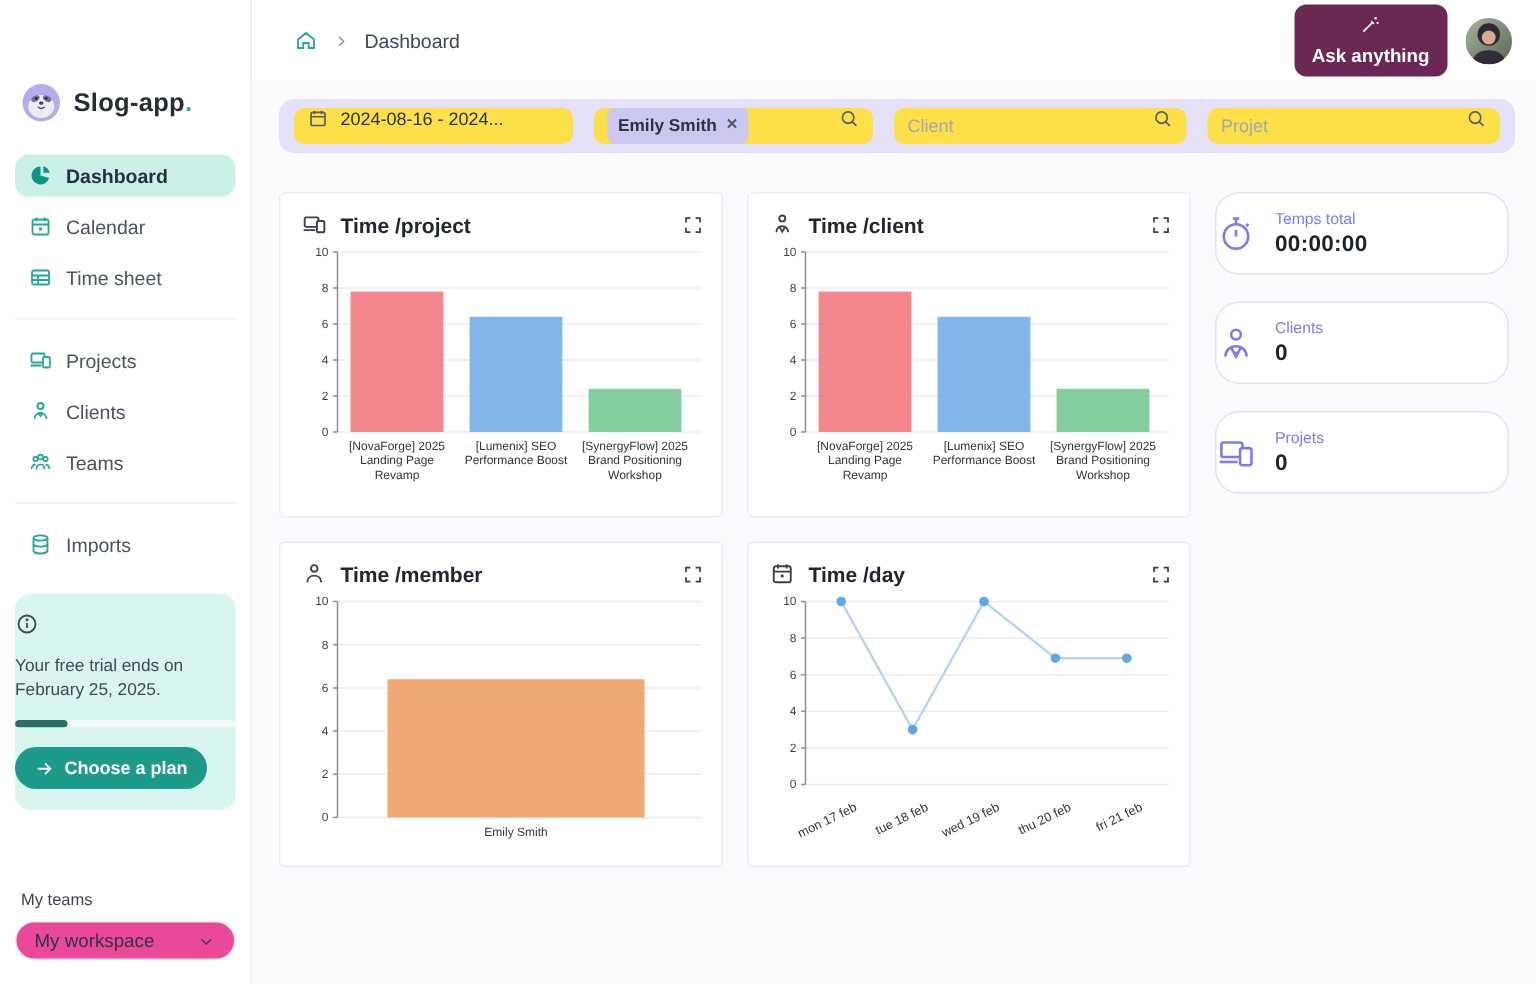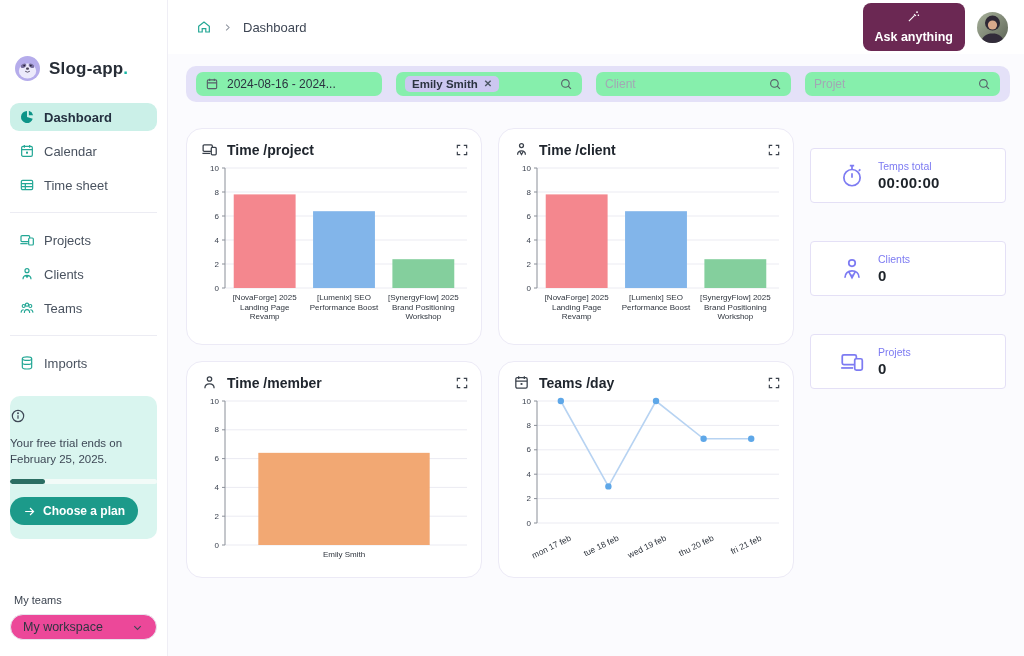--- a/index.html
+++ b/index.html
@@ -44,45 +44,45 @@
   .breadcrumb .sep { color:#8a909b; display:flex; }
   .top-right { display:flex; align-items:center; gap:12px; }
   .ask-btn { display:flex; align-items:center; gap:7px; background:#6b2853; color:#fff; border:none;
              border-radius:8px; padding:7px 12px; font-size:12.5px; font-weight:600;
              font-family:inherit; cursor:pointer;flex-direction:column; }
   .avatar { width:31px; height:31px; border-radius:50%; overflow:hidden; cursor:pointer; flex:0 0 31px; }
 
   .content { flex:1; padding:12px 14px 0 18px; }
   .filterbar { background:#e4e1f8; border-radius:10px; padding:6px 10px; display:flex; gap:14px;
                align-items:center; margin-bottom:26px; height:36px; }
-  .f-input { background:#86efac; border-radius:7px; flex:1; display:flex; align-items:center;
+  .f-input { background:#fde047; border-radius:7px; flex:1; display:flex; 
              padding:0 9px; gap:8px; font-size:12px; color:#2b3340; height:24px; cursor:text; }
   .f-input .ic { color:#565d68; display:flex; }
   .f-input .grow { flex:1; }
   .f-input input { border:none; outline:none; flex:1; font-size:12px; font-family:inherit;
                    color:#2b3340; background:transparent; min-width:0; }
   .f-input input::placeholder { color:#a2a8b4; }
   .date-text { font-size:12px; color:#2b3340; white-space:nowrap; }
   .tag { background:#ccc7f0; border-radius:5px; padding:2px 7px; font-size:11.5px; font-weight:600;
          color:#2b3340; display:flex; align-items:center; gap:6px; }
   .tag .x { color:#4b5563; font-size:10px; cursor:pointer; line-height:1; }
 
   .body-row { display:flex; gap:16px; }
   .charts-grid { display:grid; grid-template-columns:296px 296px; gap:16px; }
-  .chart-card { background:#fff; border:1px solid #eceaf6; border-radius:16px;
+  .chart-card { background:#fff; border:1px solid #eceaf6; border-radius:4px;
                 padding:12px 12px 6px 14px; width:296px; height:217px; }
   .card-head { display:flex; align-items:center; gap:9px; margin-bottom:2px; }
   .card-head .ic { color:#3a414b; display:flex; }
   .card-title { font-size:14px; font-weight:700; color:#20262e; flex:1; }
   .expand { color:#3a414b; display:flex; cursor:pointer; }
   svg.chart { display:block; width:268px; height:174px; }
 
   .stats-col { width:196px; display:flex; flex-direction:column; gap:18px; }
-  .stat-card { background:#fff; border:1px solid #e4e0f6; border-radius:4px; padding:11px 28px;
-               display:flex; align-items:center; gap:13px;margin-top:20px; }
+  .stat-card { background:#fff; border:1px solid #e4e0f6; border-radius:16px; padding:11px 0;
+               display:flex; align-items:center; gap:13px; }
   .stat-icon { color:#7d7bf2; display:flex; flex:0 0 auto; }
   .stat-label { font-size:10.5px; color:#7d7bf2; margin-bottom:2px; }
   .stat-value { font-size:15px; font-weight:700; color:#1d2329; letter-spacing:.2px; }
 </style>
 </head>
 <body>
 
 <div class="app">
 
   <aside class="sidebar">
@@ -433,21 +433,21 @@
 
           <div class="chart-card">
             <div class="card-head">
               <span class="ic">
                 <svg width="17" height="17" viewBox="0 0 24 24" fill="none" stroke="currentColor" stroke-width="1.8">
                     <rect x="4" y="5" width="16" height="15" rx="2"></rect>
                     <path d="M8 3v4M16 3v4M4 10h16"></path>
                     <rect x="10.7" y="12.8" width="2.6" height="2.6" fill="currentColor" stroke="none"></rect>
                   </svg>
               </span>
-              <span class="card-title">Teams /day</span>
+              <span class="card-title">Time /day</span>
               <span class="expand">
                 <svg width="14" height="14" viewBox="0 0 24 24" fill="none" stroke="currentColor" stroke-width="2">
                     <path d="M4 9V4h5M15 4h5v5M20 15v5h-5M9 20H4v-5"></path>
                   </svg>
               </span>
             </div>
             <svg class="chart" viewBox="0 0 268 174">
                 <line x1="24" x2="266" y1="130" y2="130" stroke="#ebebf2" stroke-width="1"></line>
                 <line x1="21" x2="24" y1="130" y2="130" stroke="#8a8f98" stroke-width="1"></line>
                 <text x="18" y="132.6" text-anchor="end" font-size="8" fill="#3c4350">0</text>

